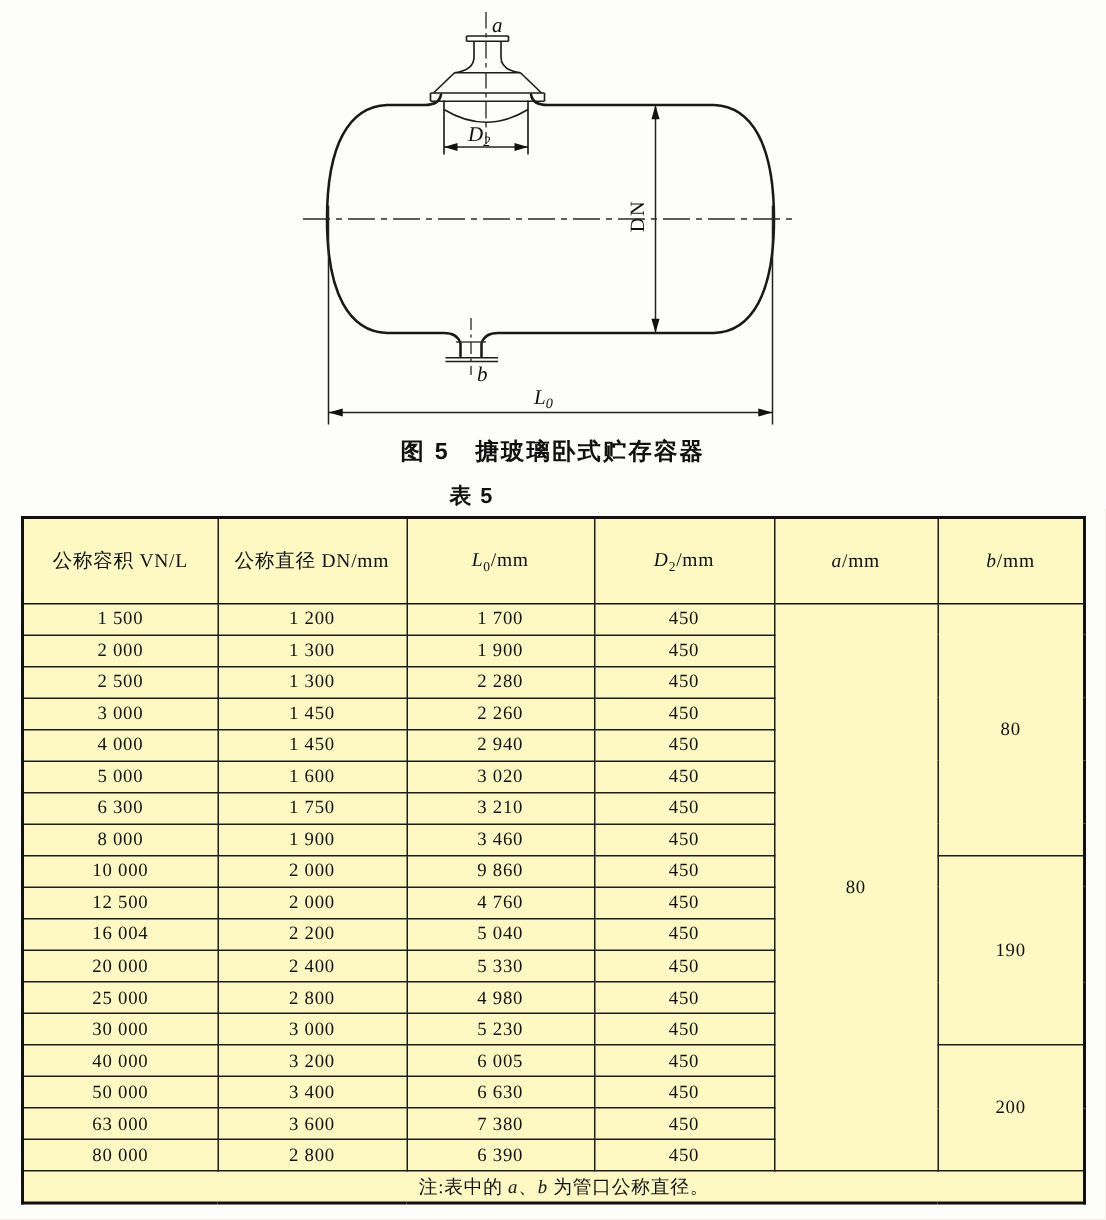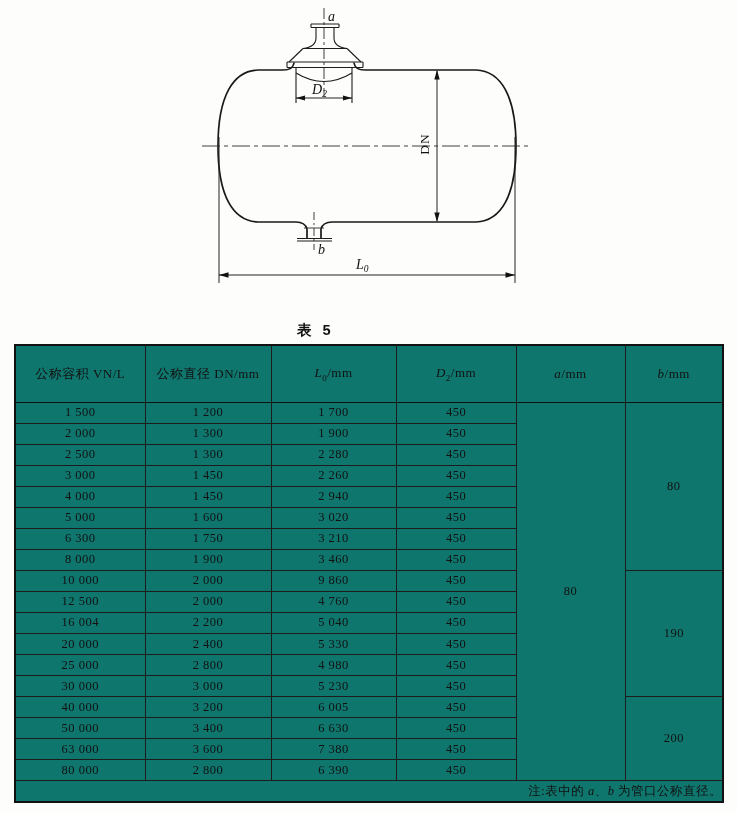--- a/index.html
+++ b/index.html
@@ -26,48 +26,48 @@
   .fig-caption {
     position: absolute; top: 291px; left: 0; width: 737px;
     text-align: center; font-weight: bold; font-size: 15.5px;
     letter-spacing: 1.5px;
     font-family: "Liberation Sans", "DejaVu Sans", sans-serif;
   }
   .table-title {
     position: absolute; top: 321px; left: 0; width: 629px;
     text-align: center; font-weight: bold; font-size: 14.5px;
     letter-spacing: 1px;
-    font-family: Liberation Mono, monospace;
+    font-family: Liberation Sans, sans-serif;
   }
 
   table.spec {
     position: absolute; left: 14px; top: 344px;
     width: 709px; height: 459px;
     border-collapse: collapse;
     table-layout: fixed;
-    background: #0f766e;
+    background: #fef9c3;
   }
   table.spec, table.spec th, table.spec td { border: 1px solid #1c1c1c; }
   table.spec { border: 2.5px solid #111; }
   table.spec th {
     height: 57px;
     font-size: 13px; font-weight: normal;
     text-align: center; vertical-align: middle;
     border-bottom: 1.5px solid #111;
     letter-spacing: 0.5px;
   }
   table.spec td {
     font-size: 12.5px;
     text-align: center; vertical-align: middle;
     letter-spacing: 0.5px;
   }
   table.spec tbody tr { height: 20.6px; }
   tr.note-row { height: 28px; }
   tr.note-row td {
-    text-align: right; padding-left: 14px;
+    text-align: center; padding-left: 14px;
     font-size: 12.5px; letter-spacing: 0.5px;
     border-top: 1px solid #1c1c1c;
   }
   .it { font-style: italic; font-family: "Liberation Serif", "DejaVu Serif", serif; }
   sub.sm { font-size: 9px; }
 </style>
 </head>
 <body>
 
 <div class="page">
@@ -118,20 +118,21 @@
     <path class="cl" d="M 304 228 L 324 228"></path>
 
     <text class="math-label" x="318" y="254">b</text>
 
     <path class="dim" d="M 219 275 L 515 275"></path>
     <polygon class="arrow" points="219,275 228.5,272.3 228.5,277.7"></polygon>
     <polygon class="arrow" points="515,275 505.5,272.3 505.5,277.7"></polygon>
     <text class="math-label" x="356" y="269"><tspan>L</tspan><tspan dy="3" font-size="9.5">0</tspan></text>
   </svg>
 
+  <div class="fig-caption">图 5　搪玻璃卧式贮存容器</div>
 
   <div class="table-title">表 5</div>
 
   <table class="spec">
     <colgroup>
       <col style="width:130px">
         <col style="width:126px">
         <col style="width:125px">
       <col style="width:120px">
         <col style="width:109px">

